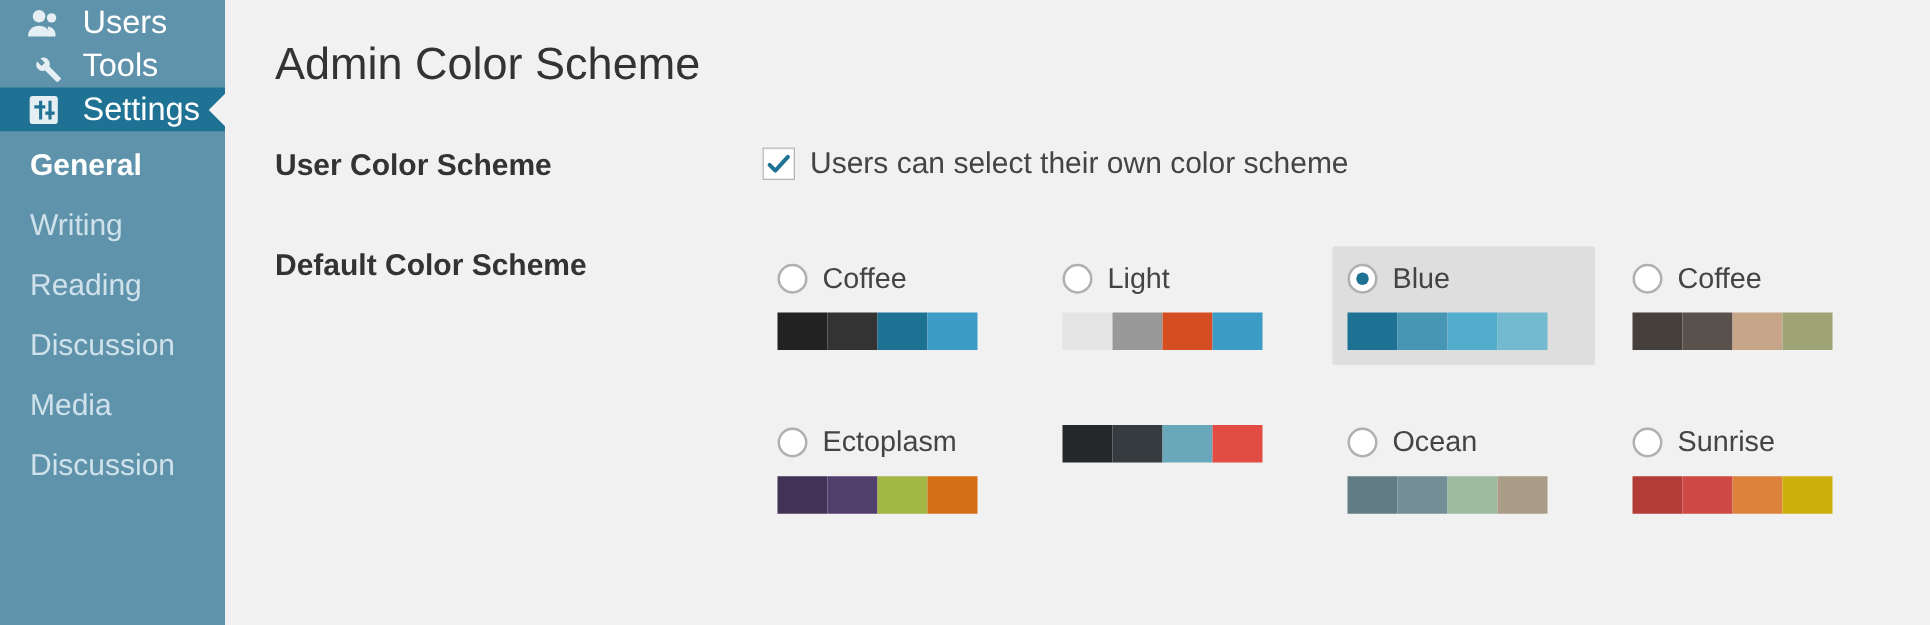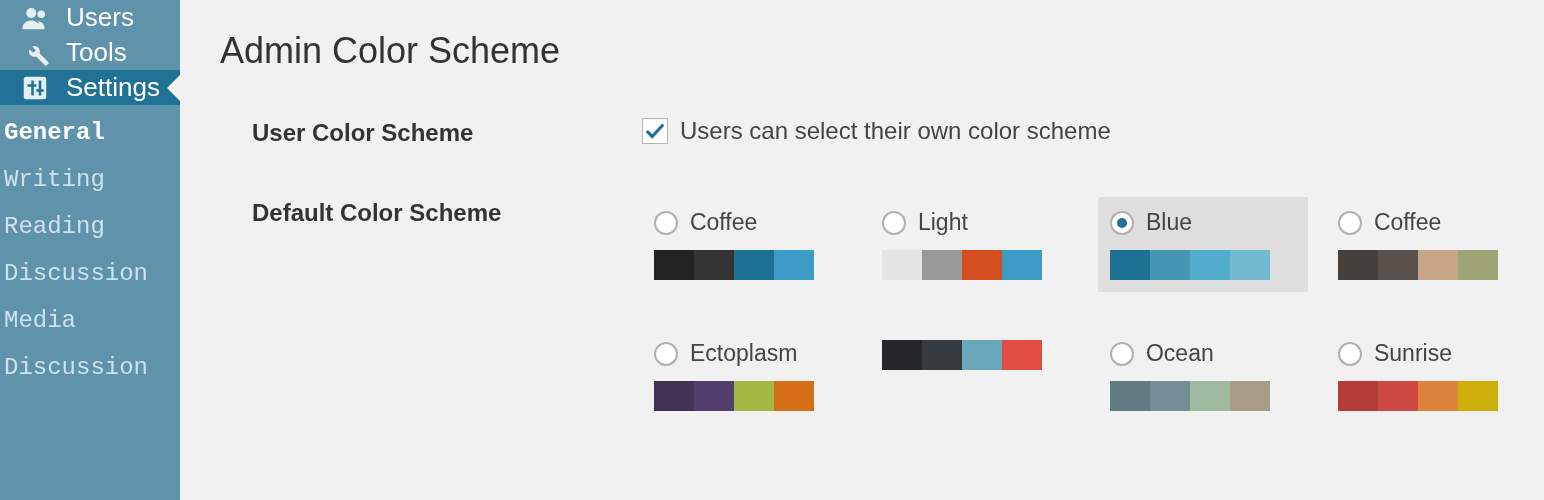--- a/index.html
+++ b/index.html
@@ -9,30 +9,30 @@
   
   .sidebar { width: 275px; background: #5f93ab; color: #fff; font-size: 26px; }
   .sidebar-item { display: flex; align-items: center; padding: 2px 20px; gap: 16px; }
   .sidebar-item .icon { width: 30px; height: 30px; display: inline-flex; align-items: center; justify-content: center; color: #e5eef2; }
   .sidebar-item .label { color: #fff; }
   .sidebar-item.active { background: #1f7293; position: relative; }
   .sidebar-item.active::after {
     content: ""; position: absolute; right: -1px; top: 50%; transform: translateY(-50%);
     border-top: 14px solid transparent; border-bottom: 14px solid transparent; border-right: 14px solid #f1f1f1;
   }
-  .sidebar-sub { padding: 4px 0 20px 4px; font-family: Liberation Mono, monospace; }
+  .sidebar-sub { padding: 4px 0 20px 24px; }
   .sidebar-sub-item { padding: 10px 0; font-size: 24px; color: #cfe1ea; }
   .sidebar-sub-item.current { font-weight: 600; color: #ffffff; }
 
   
   .main { flex: 1; padding: 30px 40px; }
   .page-title { font-size: 36px; font-weight: 500; color: #333; margin-bottom: 45px; }
 
   .form-row { display: flex; align-items: flex-start; margin-bottom: 50px; }
-  .form-label { width: 390px; font-size: 24px; font-weight: 600; color: #333; padding-top: 2px; margin-left: 32px; }
+  .form-label { width: 390px; font-size: 24px; font-weight: 600; color: #333; padding-top: 2px; }
   .form-field { flex: 1; font-size: 24px; color: #444; text-align: right; }
 
   .checkbox-row { display: flex; align-items: center; gap: 12px; }
   .checkbox { width: 26px; height: 26px; border: 1px solid #b5b5b5; background: #fff; display: inline-flex; align-items: center; justify-content: center; box-shadow: inset 0 1px 2px rgba(0,0,0,.05); }
   .checkbox svg { width: 22px; height: 22px; }
 
   .schemes { display: grid; grid-template-columns: repeat(4, 210px); column-gap: 18px; row-gap: 36px; }
   .scheme { padding: 12px 12px 12px 12px; border-radius: 2px; }
   .scheme.selected { background: #dedede; }
   .scheme-head { display: flex; align-items: center; gap: 12px; margin-bottom: 14px; }

